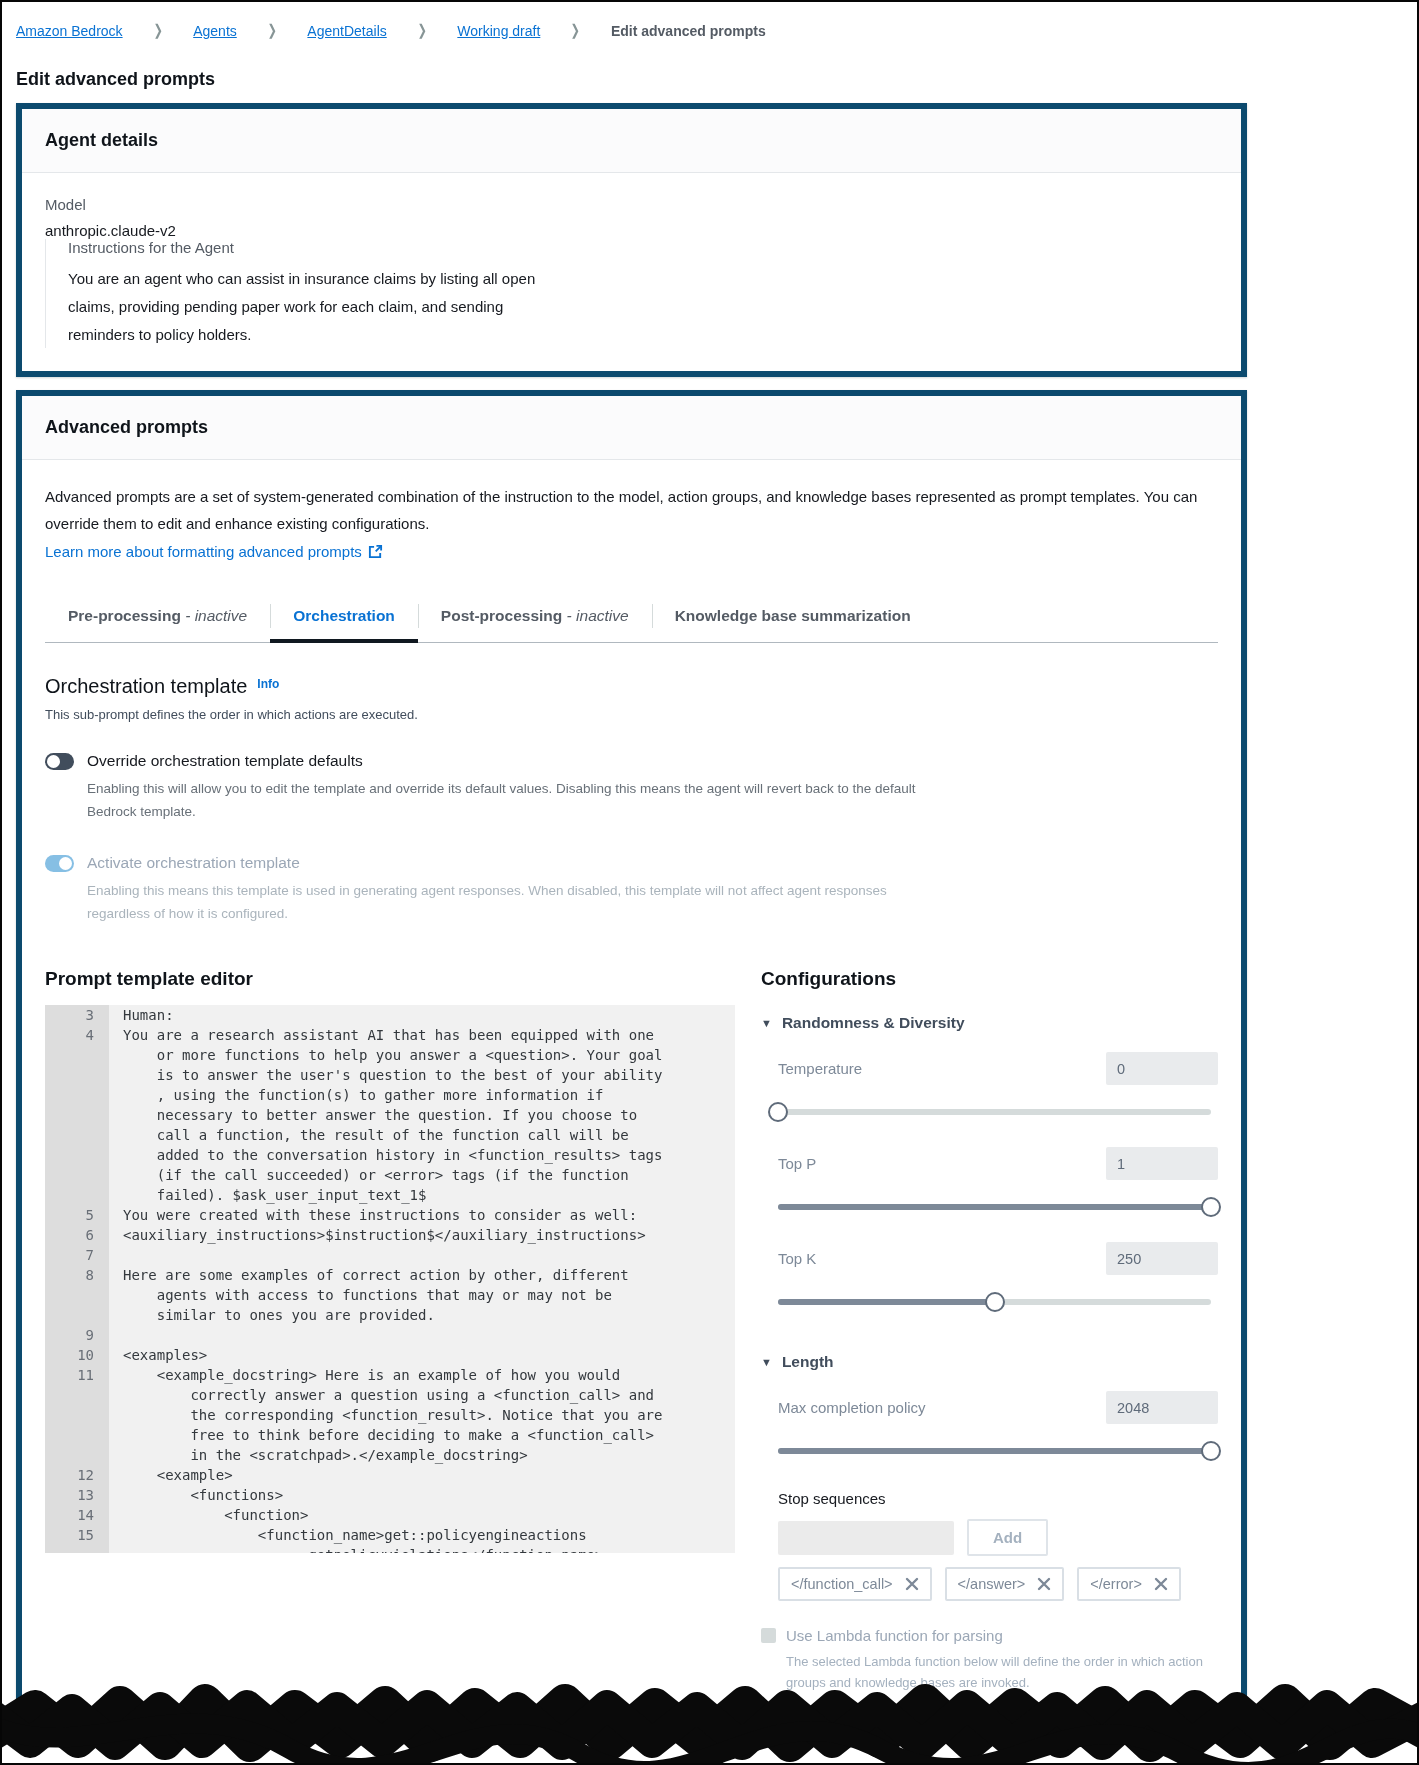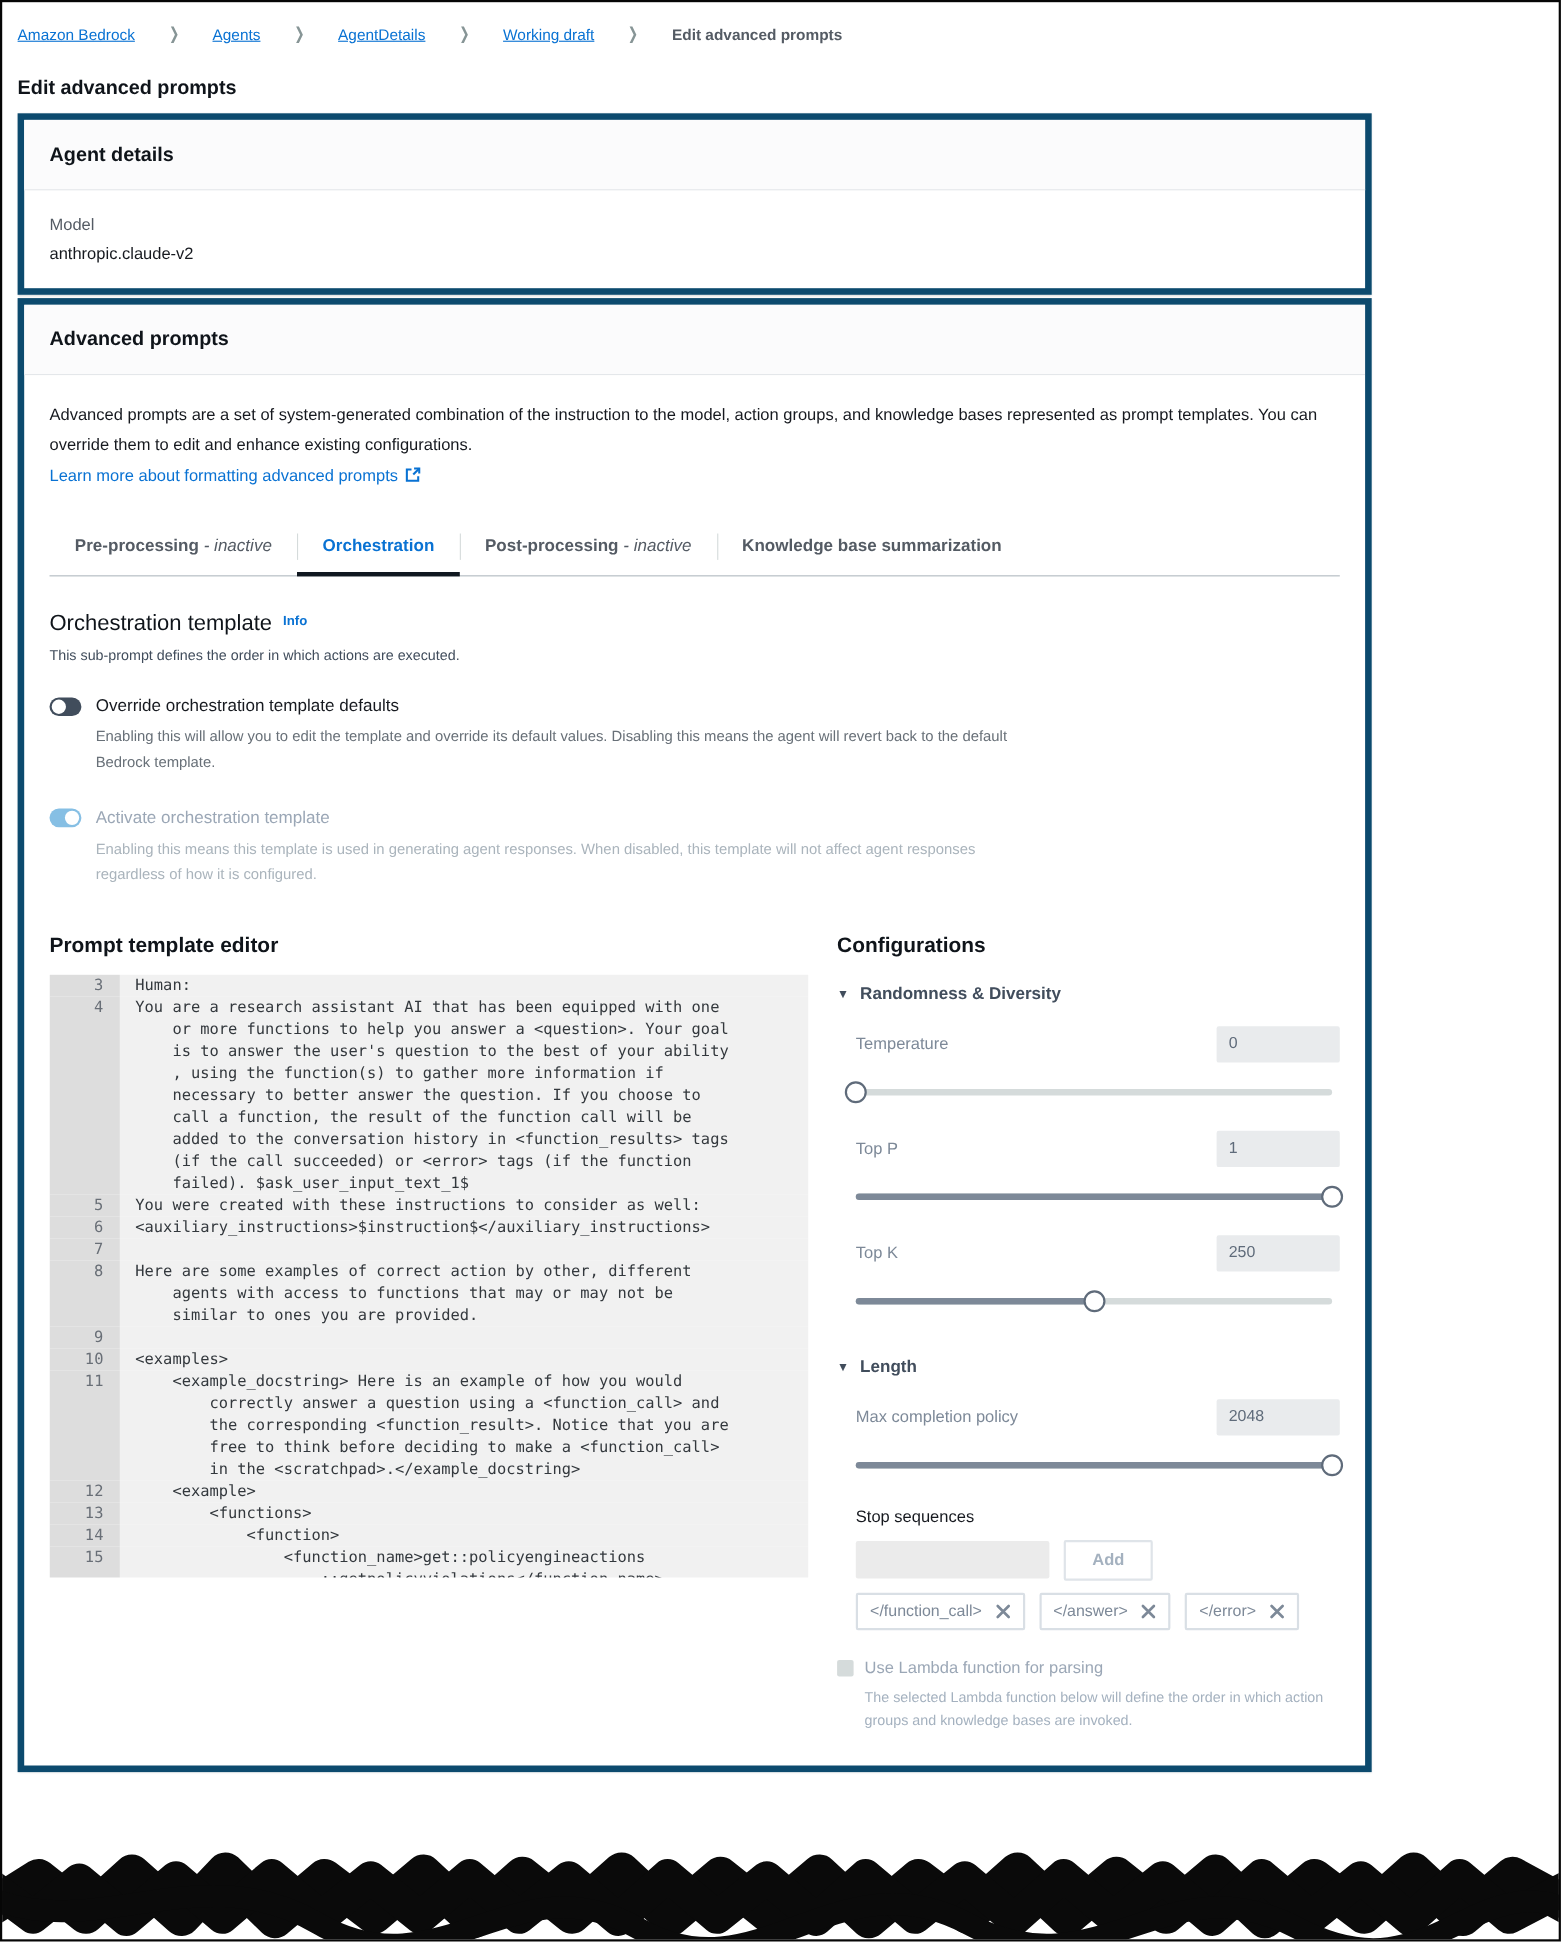--- a/index.html
+++ b/index.html
@@ -26,21 +26,21 @@
   .card-body { padding: 23px; flex-direction: column; }
 
   
   .agent-cols { display: flex; }
   .agent-col-left { width: 655px; padding-right: 24px; }
   .agent-col-right { flex: 1; border-left: 1px solid #e4e7ea; padding-left: 22px; }
   .field-label { color: #545b64; font-size: 15px; margin-bottom: 9px; }
   .field-value { color: #16191f; font-size: 15px; }
   .instructions-text { font-size: 15px; line-height: 1.85; max-width: 505px; }
 
-  .card2 { margin-top: 3px; height: 1340px; overflow: hidden; }
+  .card2 { margin-top: 13px; height: 1340px; overflow: hidden; }
 
   .ap-desc { font-size: 15px; line-height: 1.8; max-width: 1180px; color:#16191f; }
   .learn-link { margin-top: 6px; font-size: 15px; }
   .learn-link a { color: #0972d3; text-decoration: none; cursor: pointer; }
   .ext-icon { display: inline-block; vertical-align: -2px; margin-left: 6px; }
 
   
   .tabs { display: flex; margin-top: 30px; border-bottom: 1px solid #b0b8bf; }
   .tab { padding: 15px 23px 17px; font-size: 15.5px; font-weight: 700; color: #545b64; cursor: pointer; position: relative; }
   .tab + .tab::before { content:""; position: absolute; left: 0; top: 12px; bottom: 14px; width: 1px; background: #d5dbdb; }
@@ -126,20 +126,24 @@
     </nav>
 
   <h1 class="page-title">Edit advanced prompts</h1>
 
   <section class="card">
     <div class="card-header">Agent details</div>
     <div class="card-body agent-cols">
       <div class="agent-col-left">
         <div class="field-label">Model</div>
         <div class="field-value">anthropic.claude-v2</div>
+      </div>
+      <div class="agent-col-right">
+        <div class="field-label">Instructions for the Agent</div>
+        <div class="field-value instructions-text">You are an agent who can assist in insurance claims by listing all open claims, providing pending paper work for each claim, and sending reminders to policy holders.</div>
       </div>
     </div>
   </section>
 
   <section class="card card2">
     <div class="card-header">Advanced prompts</div>
     <div class="card-body">
       <p class="ap-desc">Advanced prompts are a set of system-generated combination of the instruction to the model, action groups, and knowledge bases represented as prompt templates. You can override them to edit and enhance existing configurations.</p>
       <div class="learn-link">
         <a><span>Learn more about formatting advanced prompts</span><span class="ext-icon"><svg width="15" height="15" viewBox="0 0 16 16">

